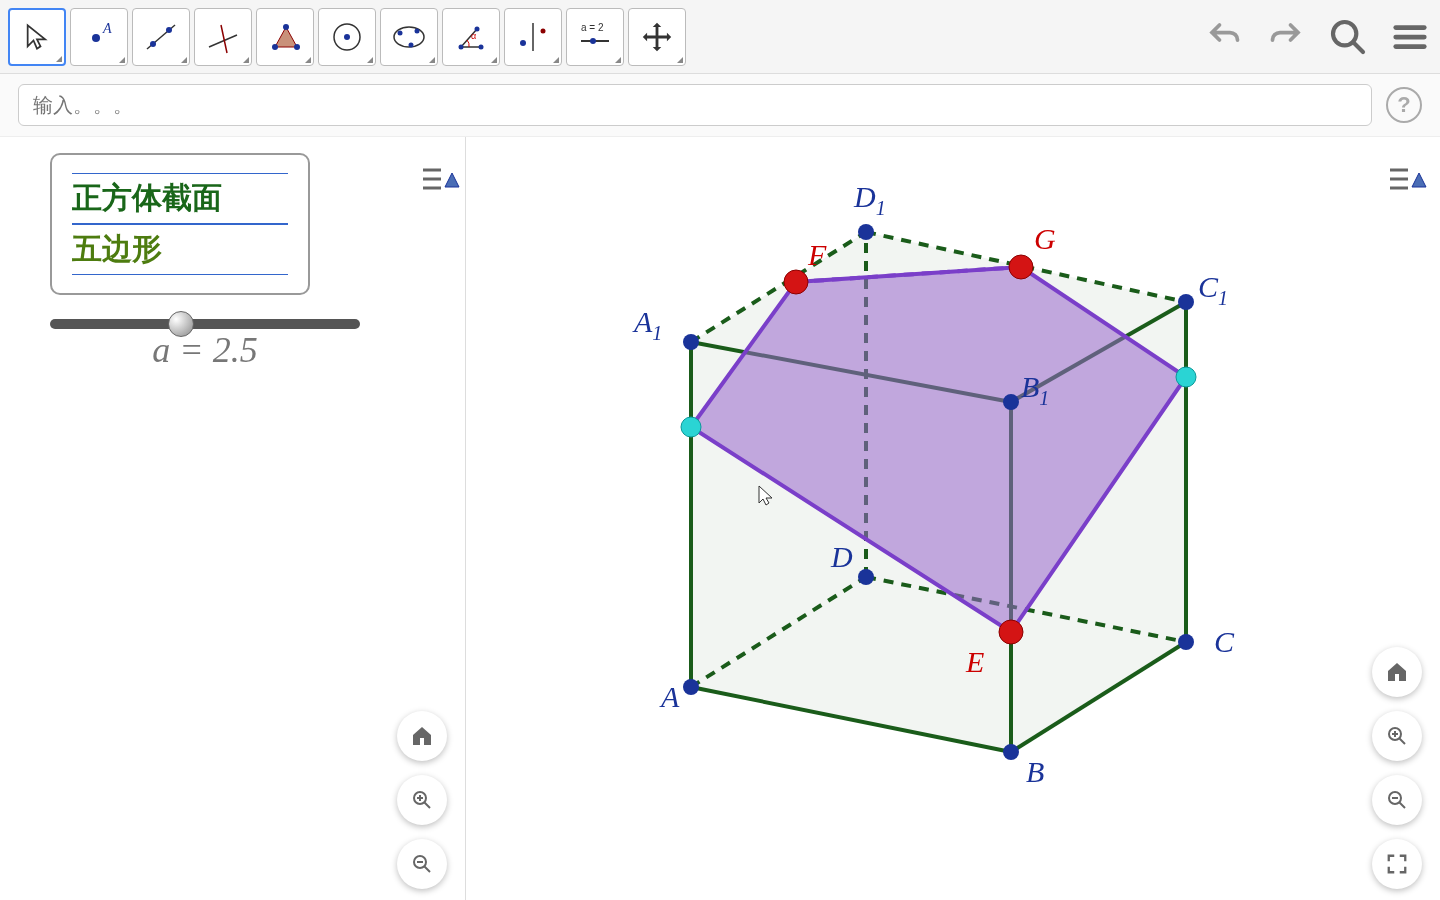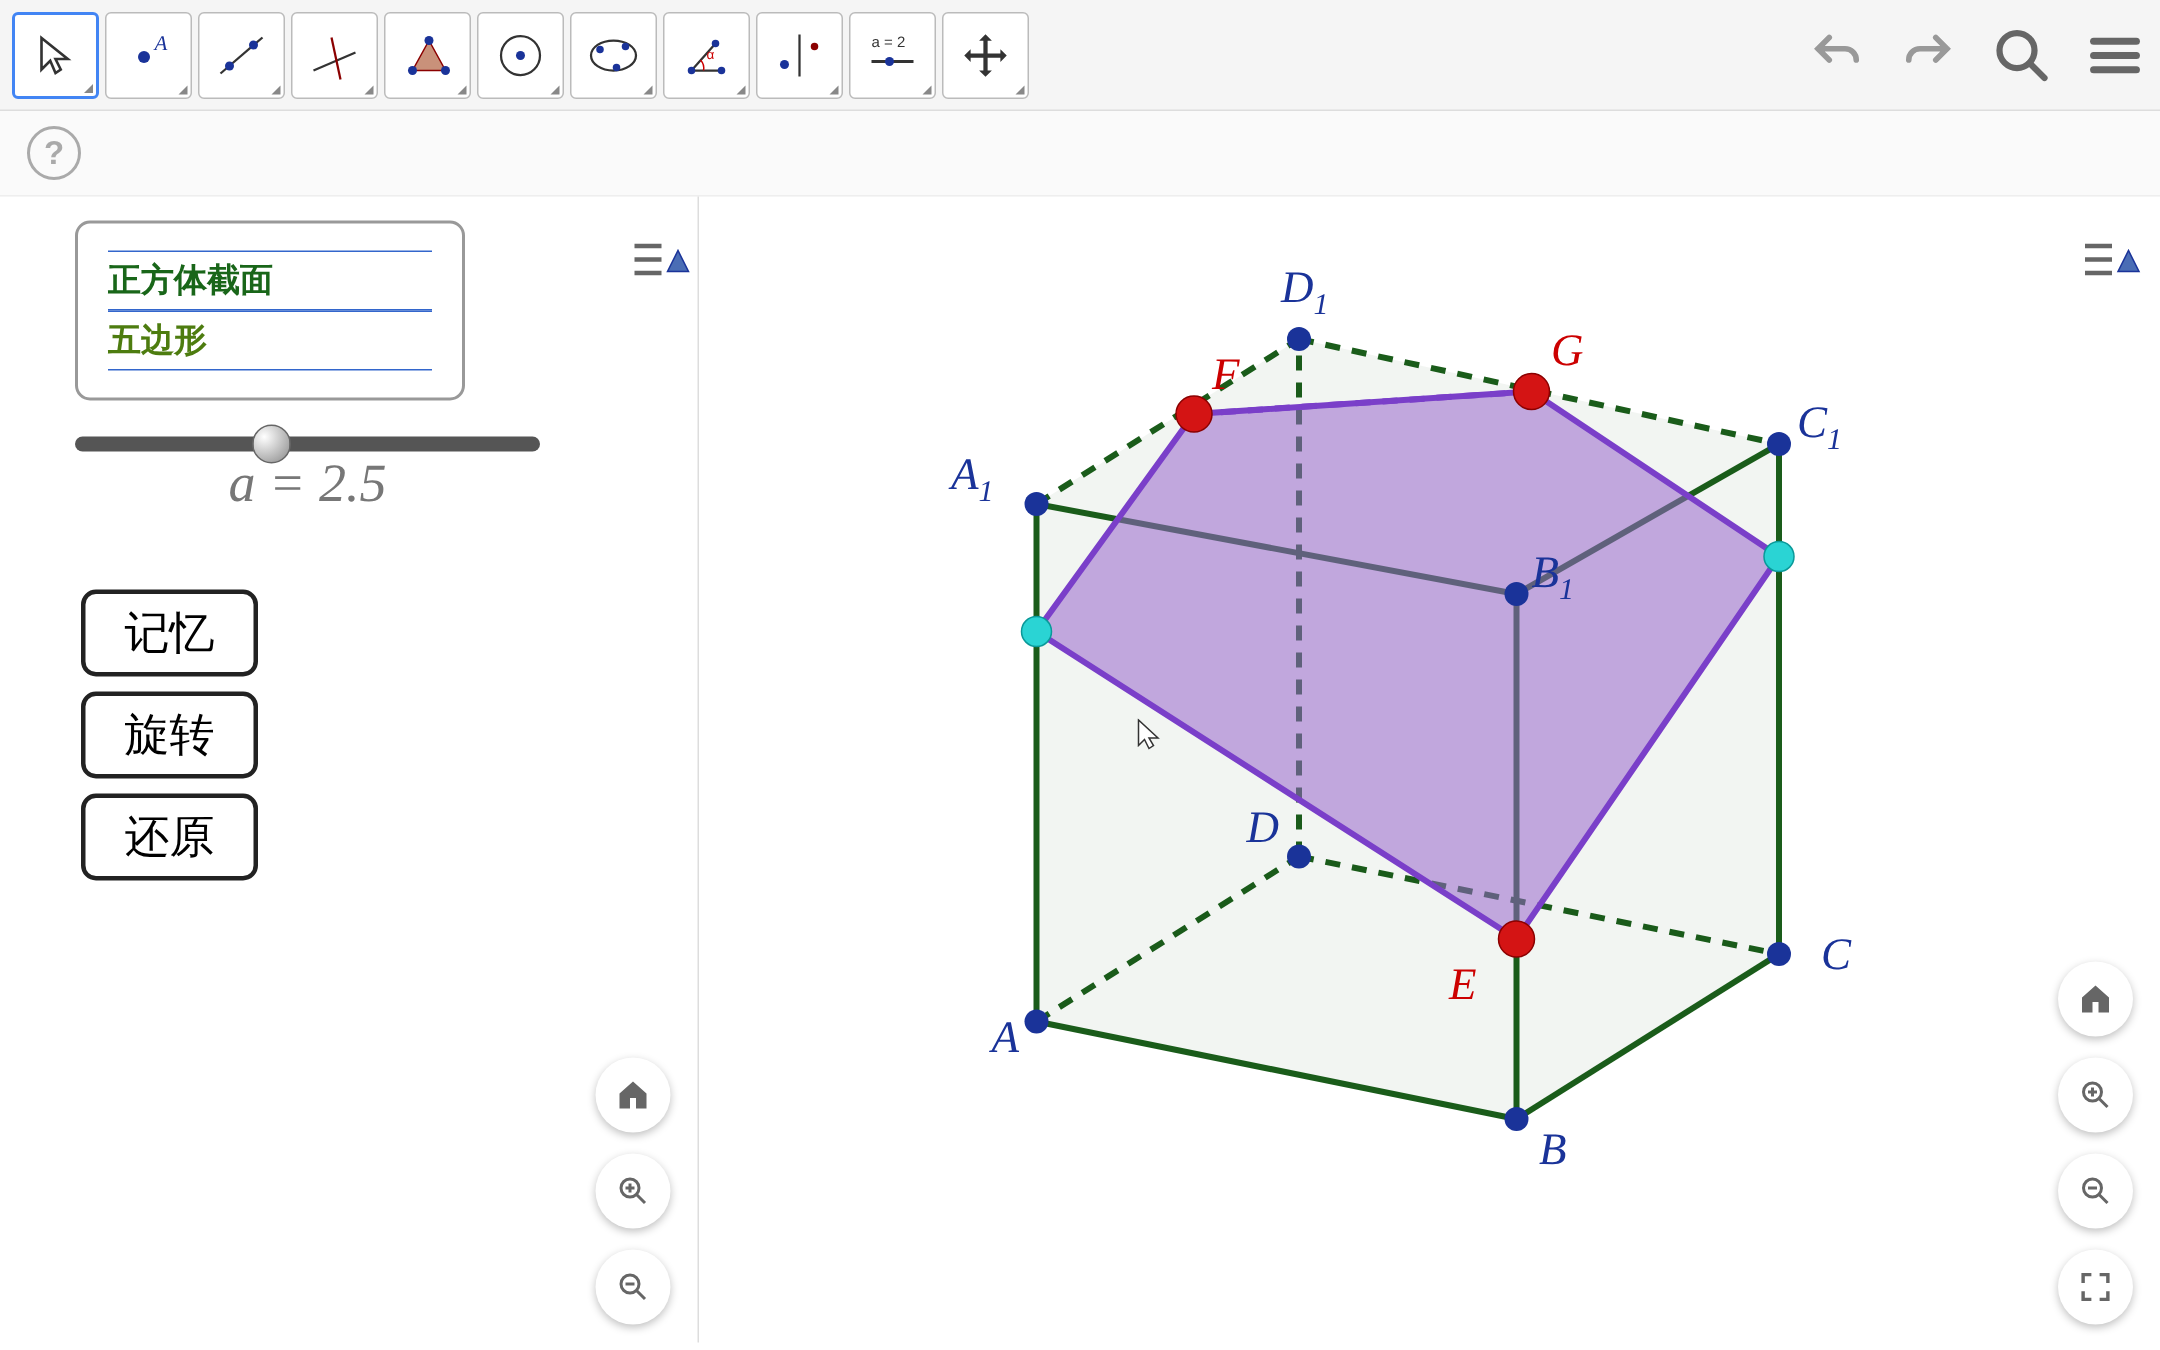--- a/index.html
+++ b/index.html
@@ -9,21 +9,21 @@
 .tool-btn.active { border: 2px solid #4285f4; }
 .tool-drop { position: absolute; bottom: 2px; right: 2px; width: 0; height: 0; border-left: 6px solid transparent; border-bottom: 6px solid #888; }
 .toolbar-right { margin-left: auto; display: flex; gap: 18px; align-items: center; }
 .rt-btn { width: 44px; height: 44px; display: flex; align-items: center; justify-content: center; cursor: pointer; color: #888; }
 .input-row { display: flex; align-items: center; padding: 10px 18px; gap: 14px; background: #fafafa; border-bottom: 1px solid #eee; }
 .input-field { flex: 1; height: 42px; border: 1px solid #ccc; border-radius: 6px; padding: 0 14px; font-size: 20px; color: #888; background: #fff; }
 .help-btn { width: 36px; height: 36px; border: 2px solid #aaa; border-radius: 50%; display: flex; align-items: center; justify-content: center; color: #aaa; font-size: 22px; font-weight: bold; cursor: pointer; }
 .main { display: flex; height: calc(900px - 74px - 62px); position: relative; }
 .left-panel { width: 465px; position: relative; padding: 10px; }
 .info-box { border: 2px solid #999; border-radius: 10px; padding: 18px 20px; width: 260px; margin: 6px 0 0 40px; background: #fff; }
-.info-line { border-top: 1px solid #3366cc; border-bottom: 1px solid #3366cc; padding: 4px 0; font-size: 22px; font-weight: bold; }
+.info-line { border-top: 1px solid #3366cc; border-bottom: 1px solid #3366cc; padding: 4px 0; font-size: 30px; font-weight: bold; }
 .info-line.green { color: #196619; }
 .info-line.red { color: #4d7c0f; }
 .slider-wrap { margin: 24px 0 0 40px; width: 310px; }
 .slider-track { position: relative; height: 10px; background: #555; border-radius: 5px; }
 .slider-thumb { position: absolute; top: -8px; width: 26px; height: 26px; background: radial-gradient(circle at 30% 30%, #fff, #888); border: 1px solid #666; border-radius: 50%; }
 .slider-label { font-family: 'Times New Roman', serif; font-style: italic; font-size: 36px; color: #777; text-align: center; }
 .act-buttons { margin: 50px 0 0 44px; display: flex; flex-direction: column; gap: 10px; }
 .act-btn { width: 118px; height: 58px; border: 3px solid #222; border-radius: 10px; background: #fff; font-size: 30px; cursor: pointer; font-family: inherit; }
 .panel-toggle { position: absolute; top: 24px; right: 4px; cursor: pointer; }
 .canvas-area { flex: 1; position: relative; border-left: 1px solid #ddd; }
@@ -147,20 +147,21 @@
         <svg width="38" height="38" viewBox="0 0 24 24">
           <line x1="3" y1="6" x2="21" y2="6" stroke="#666" stroke-width="3" stroke-linecap="round"></line>
           <line x1="3" y1="12" x2="21" y2="12" stroke="#666" stroke-width="3" stroke-linecap="round"></line>
           <line x1="3" y1="18" x2="21" y2="18" stroke="#666" stroke-width="3" stroke-linecap="round"></line>
         </svg>
       </div>
   </div>
 </div>
 
 <div class="input-row">
+  <input class="input-field" placeholder="输入。。。" style="">
   <div class="help-btn">?</div>
 </div>
 
 <div class="main">
   <div class="left-panel">
     <div class="panel-toggle">
       <svg width="44" height="36">
           <line x1="6" y1="9" x2="24" y2="9" stroke="#666" stroke-width="3"></line>
           <line x1="6" y1="18" x2="24" y2="18" stroke="#666" stroke-width="3"></line>
           <line x1="6" y1="27" x2="24" y2="27" stroke="#666" stroke-width="3"></line>
@@ -169,25 +170,20 @@
     </div>
     <div class="info-box">
       <div class="info-line green">正方体截面</div>
       <div class="info-line red">五边形</div>
     </div>
     <div class="slider-wrap">
       <div class="slider-track">
           <div class="slider-thumb" style="left:38%"></div>
         </div>
       <div class="slider-label">a = 2.5</div>
-    </div>
-    <div class="act-buttons">
-      <button class="act-btn">记忆</button>
-      <button class="act-btn">旋转</button>
-      <button class="act-btn">还原</button>
     </div>
     <div class="nav-btns nav-left" style="right:18px">
       <div class="circ-btn">
           <svg width="24" height="24" viewBox="0 0 24 24">
             <path d="M3 11 L12 3 L21 11 V21 H14 V14 H10 V21 H3 Z" fill="#666"></path>
           </svg>
         </div>
       <div class="circ-btn">
           <svg width="24" height="24" viewBox="0 0 24 24">
             <circle cx="10" cy="10" r="6" fill="none" stroke="#666" stroke-width="2"></circle>

